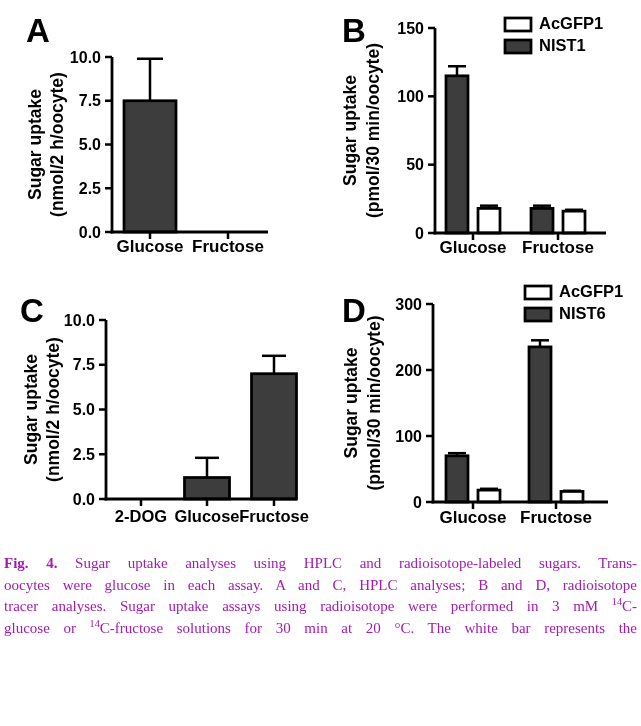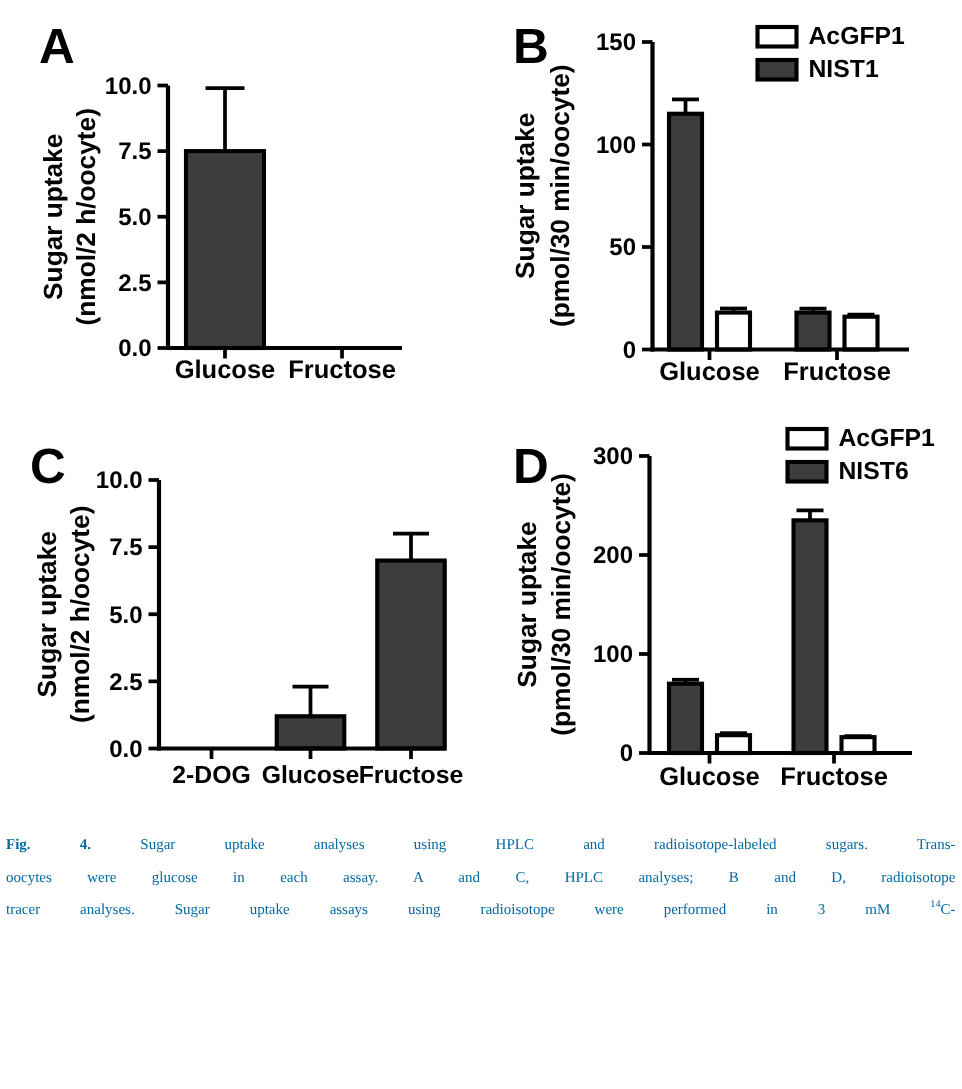--- a/index.html
+++ b/index.html
@@ -10,23 +10,23 @@
     grid-template-columns: 300px 341px;
     grid-template-rows: 272px 278px;
   }
   .panel { position: relative; }
   .panel svg { display: block; overflow: visible; }
   svg text { fill: #000; font-family: "Liberation Sans", sans-serif; }
   .caption {
     width: 633px;
     padding: 3px 4px 0 4px;
     font-family: "Liberation Serif", serif;
-    font-size: 10px;
+    font-size: 15px;
     line-height: 21.5px;
-    color: #0369a1;
+    color: #a21caf;
   }
   .cap-line { text-align: justify; text-align-last: justify; white-space: nowrap; }
   .cap-line.cap-last { text-align-last: left; }
   .seg-bold { font-weight: 700; }
   .seg-italic { font-style: italic; }
   .seg-sup { vertical-align: super; font-size: 0.68em; line-height: 0; }
   .seg-smallcap { font-size: 0.78em; }
 </style>
 </head>
 <body>
@@ -162,14 +162,15 @@
           <text x="259" y="25" font-size="16.5" font-weight="700">AcGFP1</text>
           <rect x="225" y="36" width="26" height="13" fill="#3d3d3d" stroke="#000" stroke-width="2.75"></rect>
           <text x="259" y="47" font-size="16.5" font-weight="700">NIST6</text>
         </svg>
       </div>
   </div>
   <div class="caption" id="caption">
       <div class="cap-line"><span class="seg-bold">Fig. 4.</span><span class="seg-normal"> Sugar uptake analyses using HPLC and radioisotope-labeled sugars. Trans-</span></div>
       <div class="cap-line"><span class="seg-normal">oocytes were glucose in each assay. A and C, HPLC analyses; B and D, radioisotope</span></div>
       <div class="cap-line"><span class="seg-normal">tracer analyses. Sugar uptake assays using radioisotope were performed in 3 mM </span><span class="seg-sup">14</span><span class="seg-normal">C-</span></div>
+      <div class="cap-line"><span class="seg-normal">glucose or </span><span class="seg-sup">14</span><span class="seg-normal">C-fructose solutions for 30 min at 20 °C. The white bar represents the</span></div>
     </div>
 </div>
 
 </body></html>

